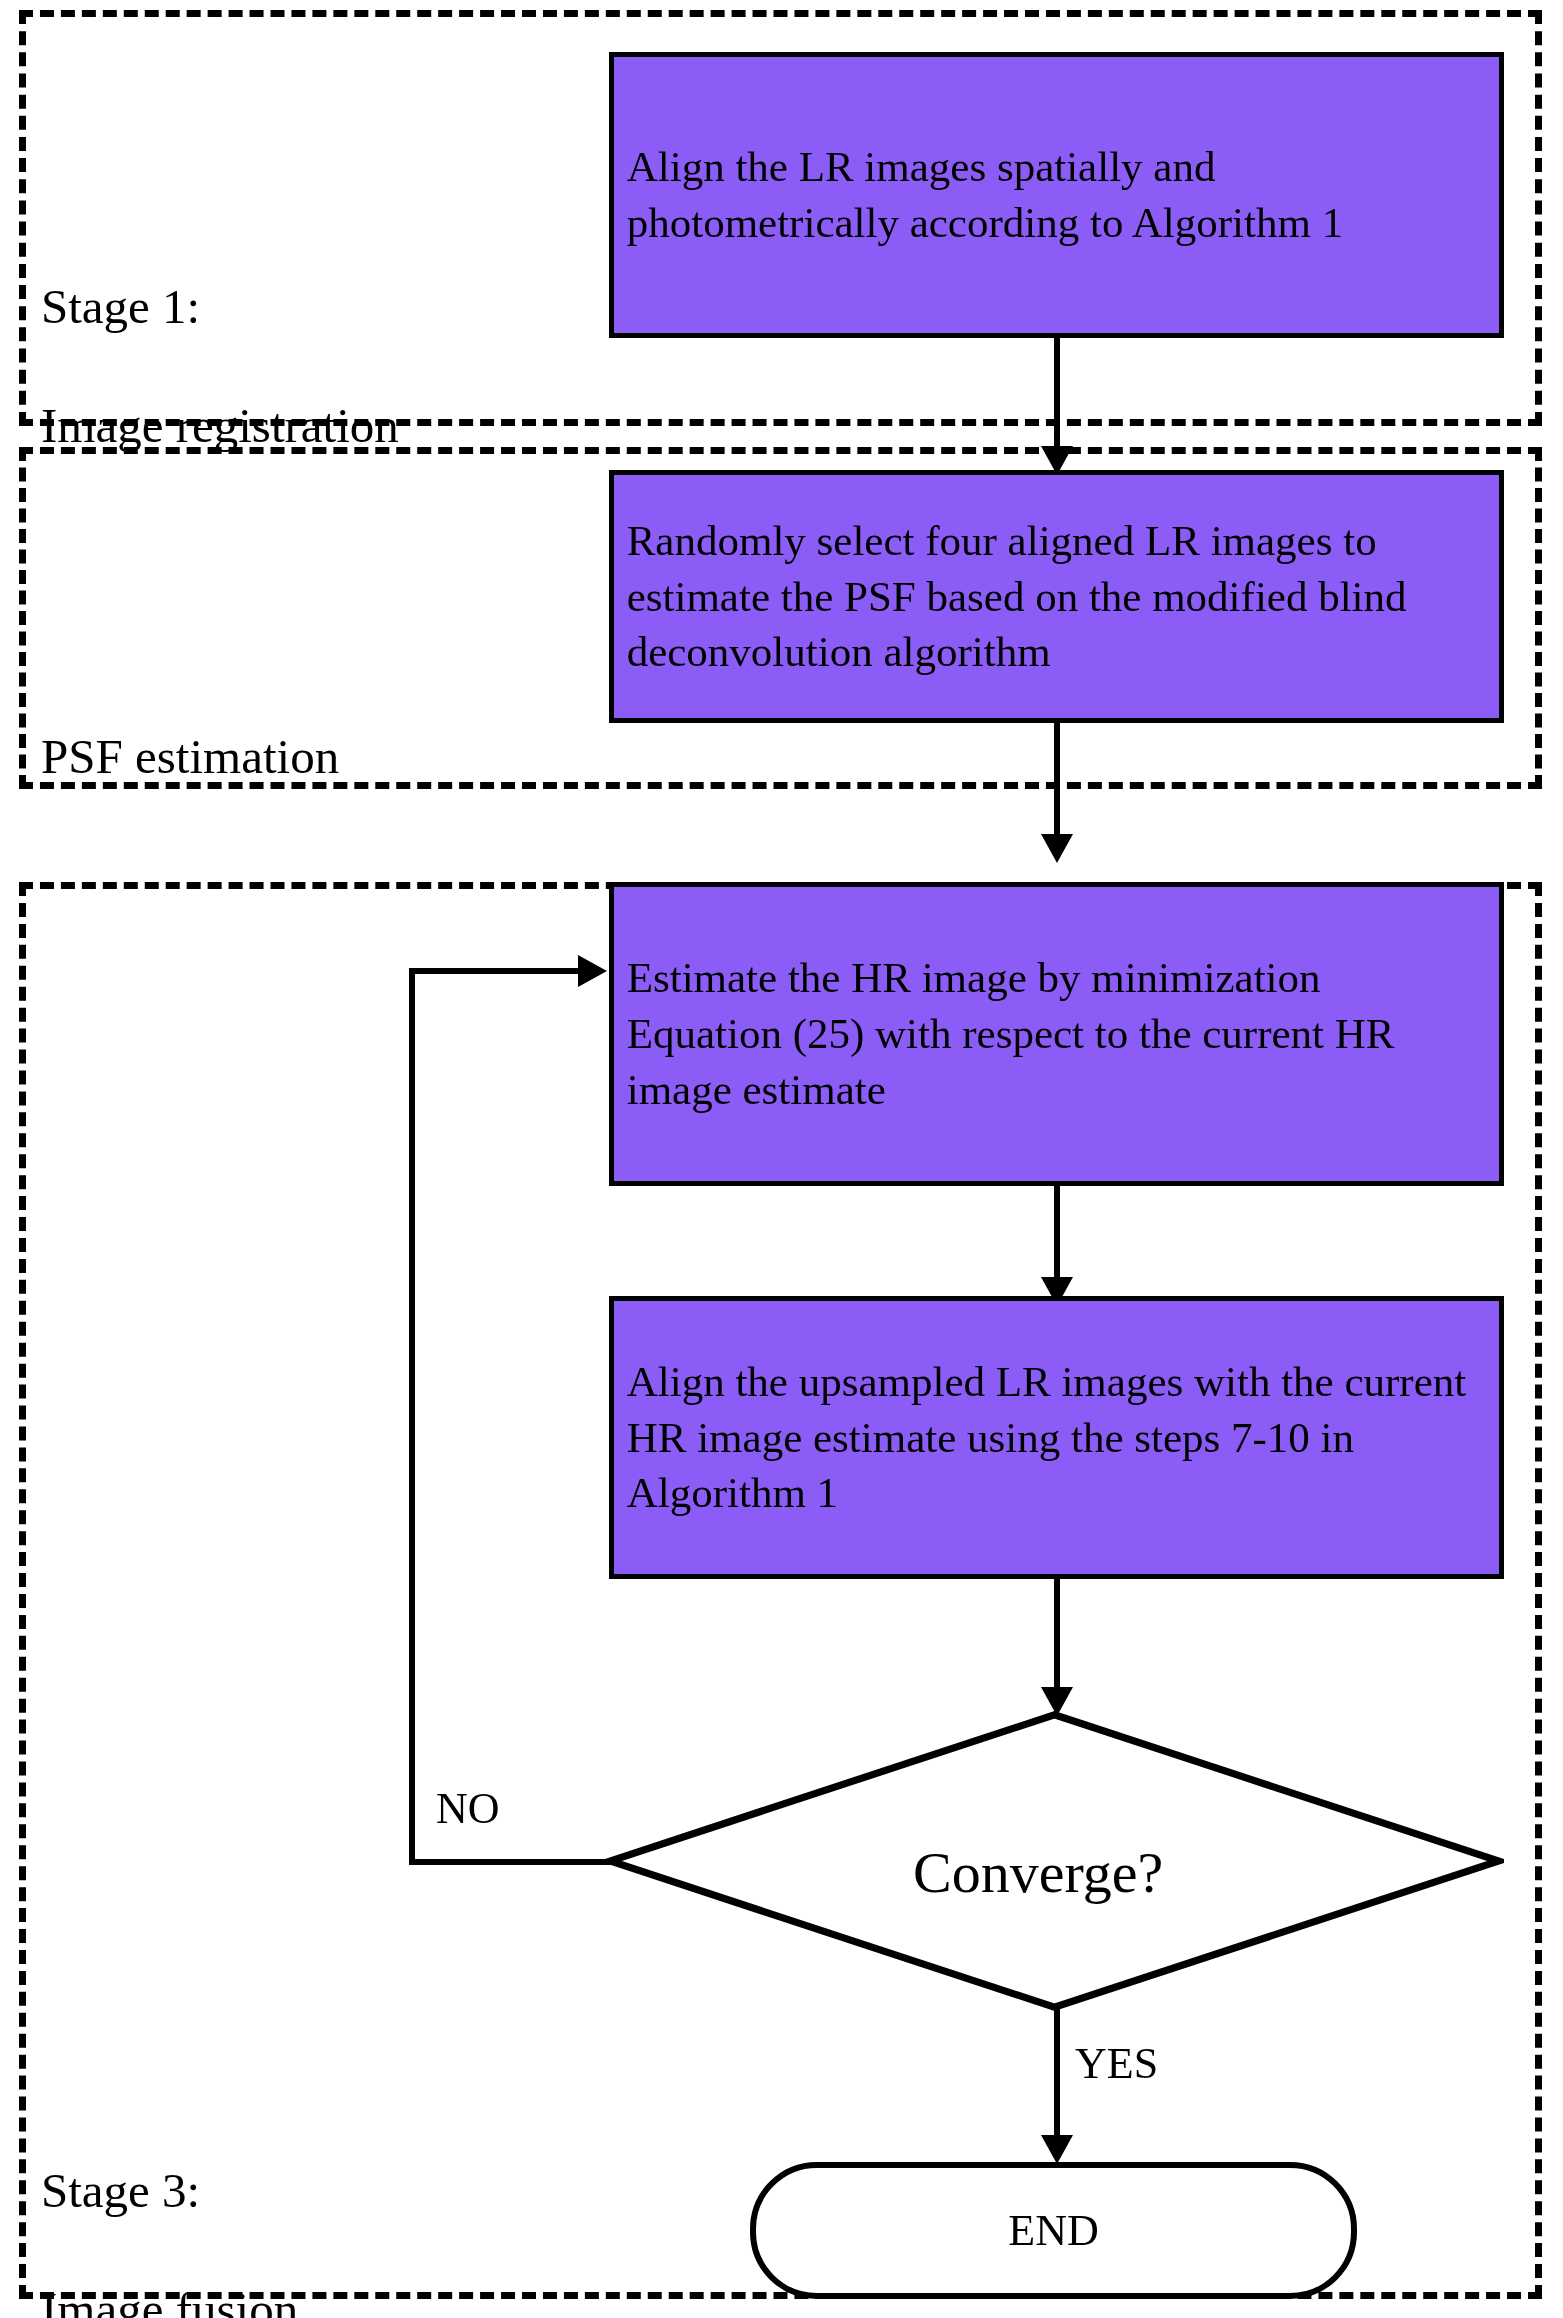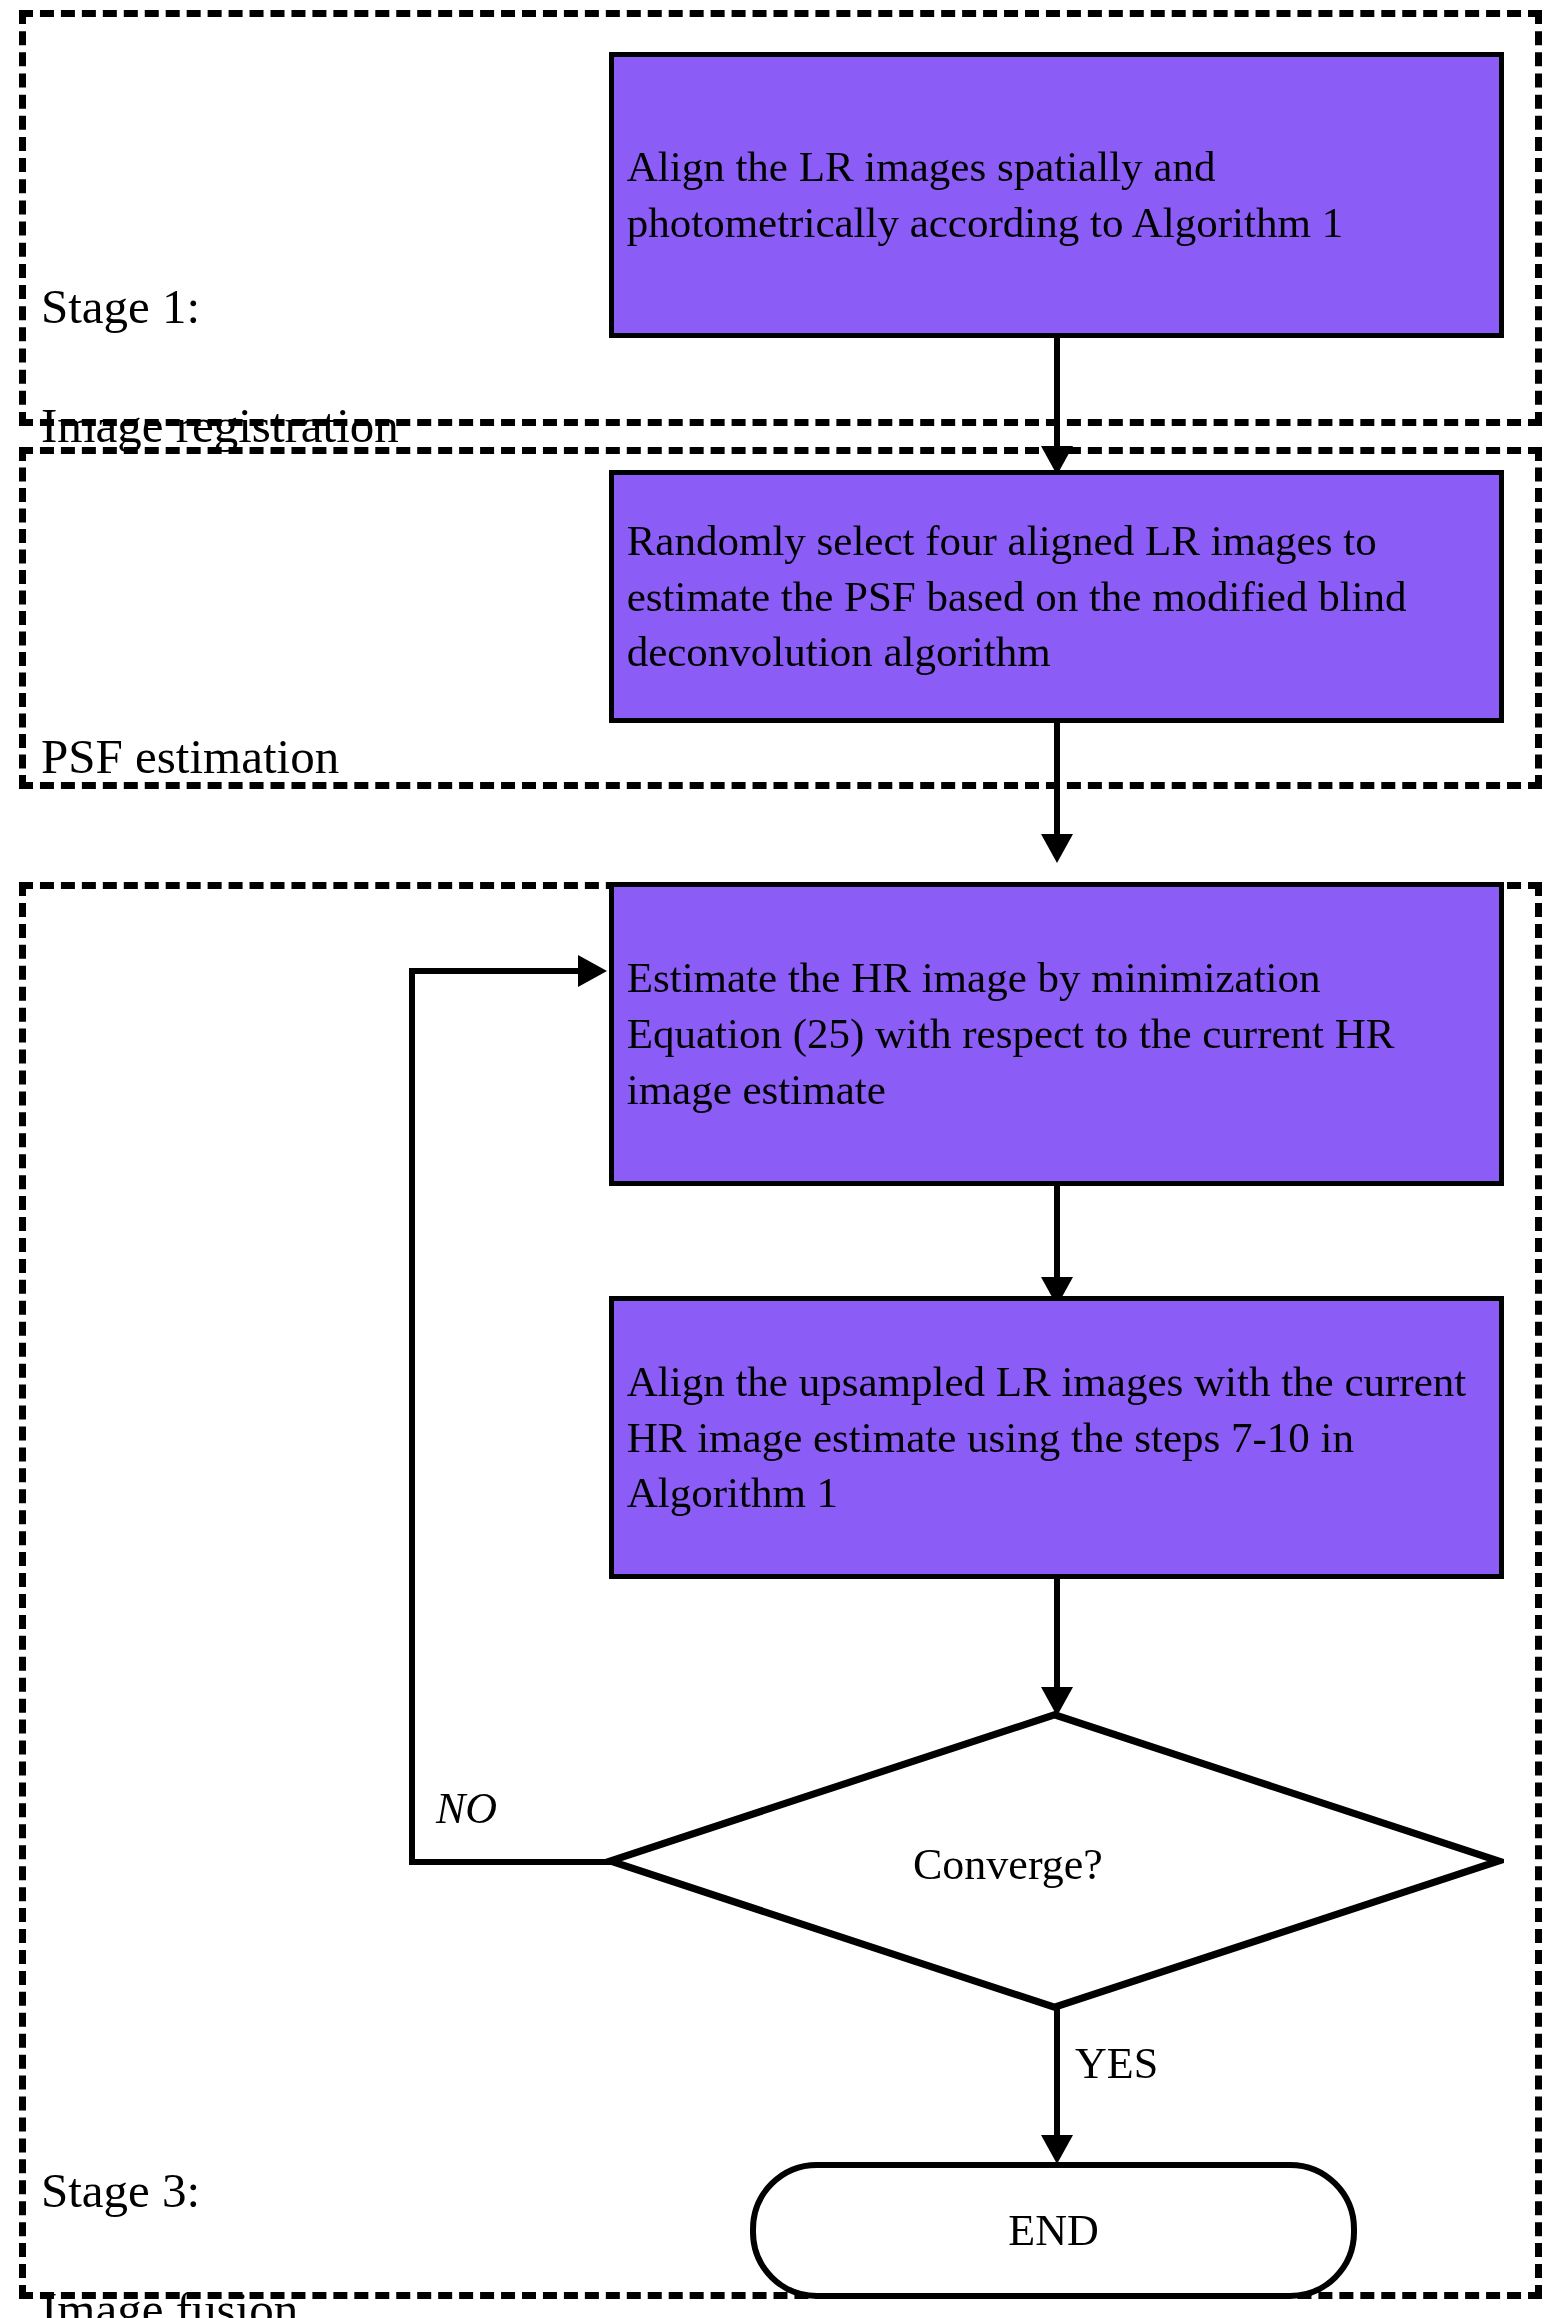--- a/index.html
+++ b/index.html
@@ -67,21 +67,21 @@
   }
 
   
   .diamond-wrap{
     position:absolute;
     z-index:6;
   }
   .diamond-wrap svg{display:block;}
   .diamond-label{
     position:absolute;
-    font-size:44px;
+    font-size:58px;
     white-space:nowrap;
     z-index:7;
   }
 
   
   .conn{
     position:absolute;
     background:#000000;
     z-index:4;
   }
@@ -165,21 +165,21 @@
     <svg width="899" height="302" viewBox="0 0 1130 380" xmlns="http://www.w3.org/2000/svg">
       <polygon points="565,6 1124,190 565,374 6,190" fill="#ffffff" stroke="#000000" stroke-width="9"></polygon>
     </svg>
   </div>
   <div class="diamond-label" style="left:913px; top:1839px;">Converge?</div>
 
   <div class="conn conn-h" style="left:409px; top:1859px; width:205px;"></div>
   <div class="conn conn-v" style="left:409px; top:968px; height:893px;"></div>
   <div class="conn conn-h" style="left:409px; top:968px; width:172px;"></div>
   <div class="arrowhead-right" style="left:578px; top:955px;"></div>
-  <div class="edge-label" style="left:436px; top:1783px;font-style:italic;">NO</div>
+  <div class="edge-label" style="left:436px; top:1783px;">NO</div>
 
   <div class="conn conn-v" style="left:1054px; top:2003px; height:148px;"></div>
   <div class="arrowhead" style="left:1041px; top:2135px;"></div>
   <div class="edge-label" style="left:1075px; top:2038px;">YES</div>
 
   <div class="term-box" style="left:750px; top:2162px; width:607px; height:137px;justify-content:center;">
     <span>END</span>
   </div>
 
   <div class="stage-caption" style="left:41px; top:2101px;">

